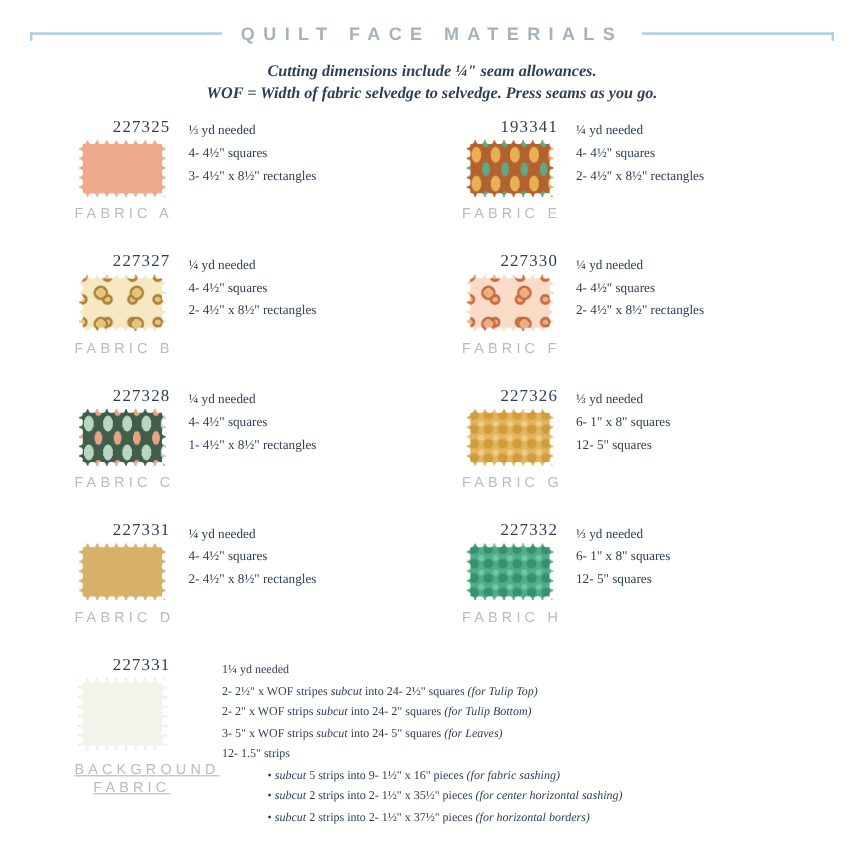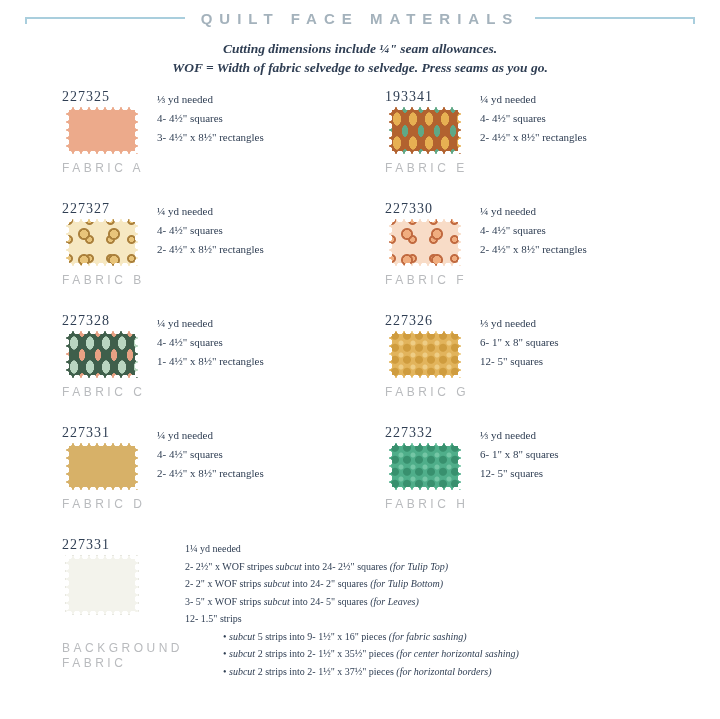--- a/index.html
+++ b/index.html
@@ -4,21 +4,21 @@
 <style>
   :root{
     --rule:#a9cedd; --title:#a4b2bc; --label:#b9bbbe; --text:#2f3e53;
   }
   *{box-sizing:border-box;margin:0;padding:0;}
   html,body{background:#fff;}
   body{
     width:720px;height:719px;overflow:hidden;
     font-family:"Liberation Serif",serif;color:var(--text);
   }
-  .page{width:720px;height:719px;padding-top:7px;}
+  .page{width:720px;height:719px;padding-top:17px;}
 
   
   .header{display:flex;align-items:center;gap:16px;padding:0 25px;height:22px;}
   .rule{flex:1;height:2px;background:var(--rule);position:relative;}
   .rule-left::before,.rule-right::before{content:"";position:absolute;top:0;width:2px;height:7px;background:var(--rule);}
   .rule-left::before{left:0;}
   .rule-right::before{right:0;}
   .title{
     font-family:"Liberation Sans",sans-serif;font-size:15px;font-weight:600;
     letter-spacing:7px;color:var(--title);white-space:nowrap;
@@ -27,21 +27,21 @@
   
   .intro{margin-top:10px;text-align:center;font-style:italic;font-weight:700;font-size:13.5px;line-height:19px;}
 
   
   .fabric-grid{
     margin-top:12px;padding:0 18px 0 62px;
     display:grid;grid-template-columns:1fr 1fr;grid-template-rows:repeat(4,auto);
     grid-auto-flow:column;column-gap:6px;row-gap:25px;
   }
   .card{display:flex;gap:15px;}
-  .swatch-col{width:80px;flex:0 0 80px;text-align:left;}
+  .swatch-col{width:80px;flex:0 0 80px;text-align:right;}
   .code{font-size:14px;letter-spacing:1px;line-height:16px;}
   .swatch{position:relative;width:72px;height:47px;margin:2px auto 0;}
   .label{
     margin-top:7px;font-family:"Liberation Sans",sans-serif;font-size:12px;
     font-weight:500;letter-spacing:3.5px;color:var(--label);line-height:15px;white-space:nowrap;
   }
   .info{margin-top:1px;font-size:11px;line-height:19px;}
 
   
   .pat-solid{background:var(--c1);}
@@ -82,21 +82,21 @@
   .sc-l{left:-3px;top:-1px;bottom:-1px;width:6px;
     background-image:radial-gradient(circle at 3px 4px,#fff 3px,rgba(255,255,255,0) 3.7px);
     background-size:6px 8px;background-repeat:repeat-y;}
   .sc-r{right:-3px;top:-1px;bottom:-1px;width:6px;
     background-image:radial-gradient(circle at 3px 4px,#fff 3px,rgba(255,255,255,0) 3.7px);
     background-size:6px 8px;background-repeat:repeat-y;}
 
   
   .bg-section{margin-top:25px;padding-left:62px;display:flex;gap:43px;}
   .bg-swatch{width:74px;height:60px;border:1px solid #e0e0d6;}
-  .bg-label{margin-top:26px;}
+  .bg-label{margin-top:9px;text-decoration:underline;}
   .bg-info{margin-top:3px;font-size:10px;line-height:17.5px;max-width:530px;}
   .bg-line.bullet{padding-left:38px;}
   .it{font-style:italic;}
 </style>
 </head>
 <body>
 
 <div class="page">
 
   <header class="header">

